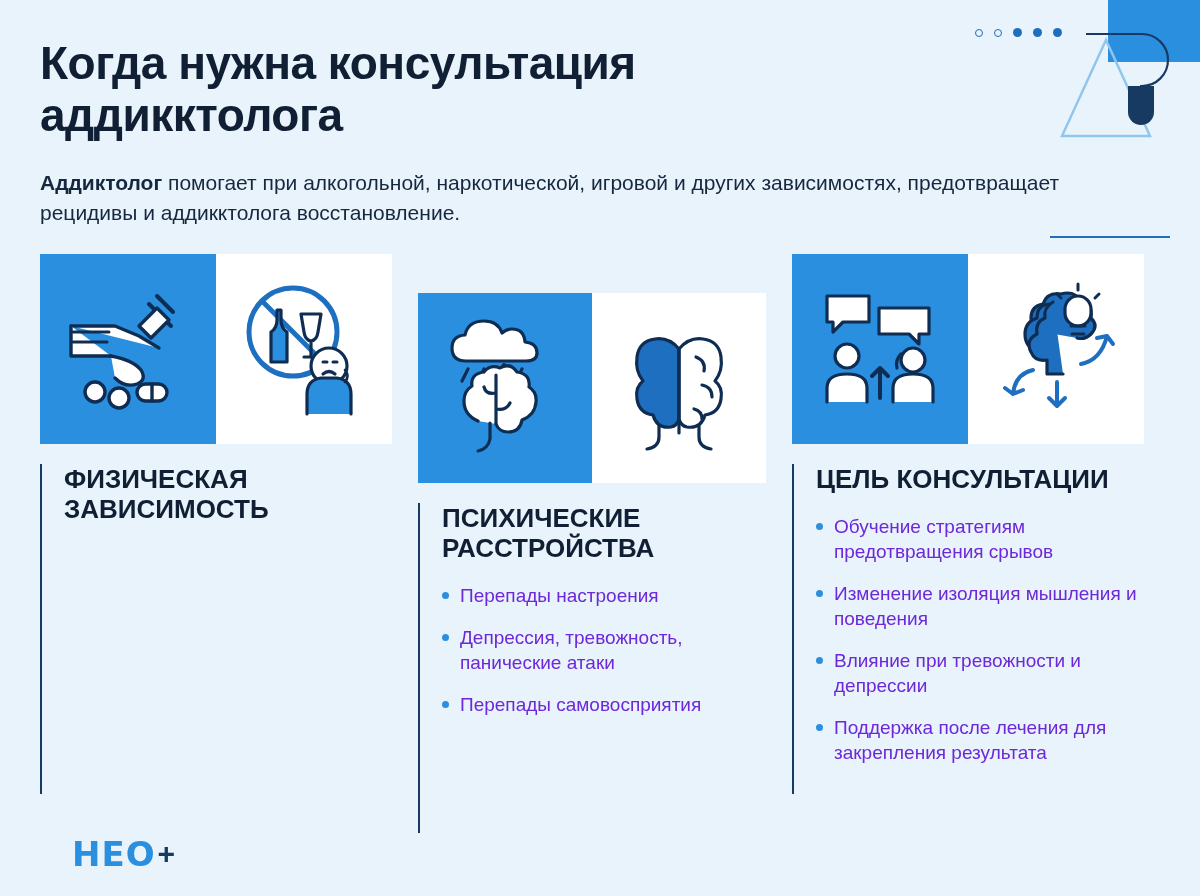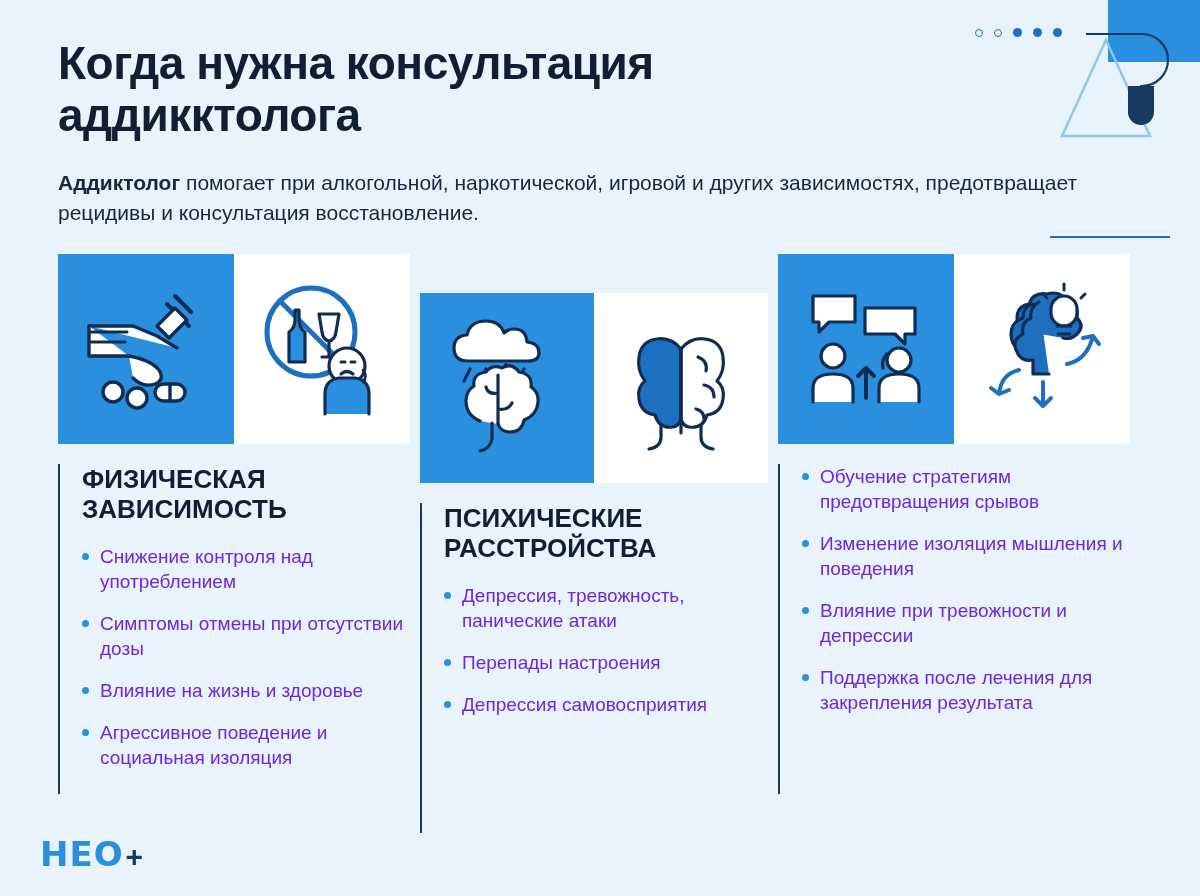--- a/index.html
+++ b/index.html
@@ -64,21 +64,21 @@
     top: 236px;
     right: 30px;
     width: 120px;
     height: 0;
     border-top: 2px solid #1e6fc0;
   }
 
   
   .page {
     position: relative;
-    padding: 38px 56px 0 58px;
+    padding: 38px 56px 0 40px;
     box-sizing: border-box;
     height: 896px;
   }
   h1.title {
     font-size: 46px;
     line-height: 1.13;
     font-weight: bold;
     margin: 0 0 26px 0;
     letter-spacing: -0.5px;
     max-width: 860px;
@@ -91,21 +91,21 @@
     margin: 0 0 26px 0;
     color: #16283f;
   }
   .subtitle b {
     font-weight: bold;
   }
 
   
   .columns {
     display: flex;
-    gap: 10px;
+    gap: 26px;
     align-items: flex-start;
   }
   .col {
     width: 352px;
   }
   .col-2 { width: 348px; margin-top: 39px; }
   .col-3 { width: 352px; }
 
   .imgs {
     display: flex;
@@ -155,24 +155,24 @@
     top: 9px;
     width: 7px;
     height: 7px;
     border-radius: 50%;
     background: #2b8fe0;
   }
 
   
   .logo {
     position: absolute;
-    left: 40px;
+    left: 72px;
     bottom: 22px;
     display: flex;
-    align-items: flex-end;
+    align-items: center;
   }
   .logo-text {
     font-size: 34px;
     font-weight: bold;
     color: #2b8fe0;
     letter-spacing: 1px;
     font-family: "DejaVu Sans", sans-serif;
   }
   .logo-plus {
     font-size: 30px;
@@ -201,21 +201,21 @@
     <path d="M44 56 h26 v26 a13 13 0 0 1 -26 0 z" fill="#173a63"></path>
   </svg>
 </div>
 <div class="deco-underline"></div>
 
 <div class="page">
 
   <h1 class="title">Когда нужна консультация аддикктолога</h1>
 
   <p class="subtitle">
-    <b>Аддиктолог</b><span> помогает при алкогольной, наркотической, игровой и других зависимостях, предотвращает рецидивы и консультация восстановление.</span>
+    <b>Аддиктолог</b><span> помогает при алкогольной, наркотической, игровой и других зависимостях, предотвращает рецидивы и аддикктолога восстановление.</span>
   </p>
 
   <div class="columns">
 
     <div class="col col-1">
       <div class="imgs">
         <div class="img-cell img-blue">
           <svg width="150" height="150" viewBox="0 0 150 150">
             <g fill="none" stroke="#0f2d52" stroke-width="3.4" stroke-linecap="round" stroke-linejoin="round">
               <path d="M18 52 h44 l24 10 20 12" fill="#ffffff"></path>
@@ -245,26 +245,20 @@
               <path d="M94 88 h4 M104 88 h4" stroke-width="3"></path>
               <path d="M94 100 q6 -5 12 0"></path>
               <path d="M78 140 v-20 q0 -14 14 -16 h16 q14 2 14 16 v20" fill="#2b8fe0" stroke="#0f2d52"></path>
               <path d="M116 96 q5 6 0 12" stroke-width="2.6"></path>
             </g>
           </svg>
         </div>
       </div>
       <div class="col-body">
         <h2 class="col-head">ФИЗИЧЕСКАЯ ЗАВИСИМОСТЬ</h2>
-        <ul class="points">
-          <li>Снижение контроля над употреблением</li>
-          <li>Симптомы отмены при отсутствии дозы</li>
-          <li>Влияние на жизнь и здоровье</li>
-          <li>Агрессивное поведение и социальная изоляция</li>
-        </ul>
       </div>
     </div>
 
     <div class="col col-2">
       <div class="imgs">
         <div class="img-cell img-blue">
           <svg width="150" height="150" viewBox="0 0 150 150">
             <g fill="none" stroke="#0f2d52" stroke-width="3.2" stroke-linecap="round" stroke-linejoin="round">
               <path d="M36 48 q-14 0 -14 -13 q0 -12 13 -13 q3 -14 19 -14 q14 0 18 12 q4 -4 10 -4 q12 0 13 13 q12 1 12 11 q0 8 -11 8 z" fill="#ffffff"></path>
               <path d="M38 56 l-6 12 M54 56 l-6 12 M92 56 l-6 12"></path>
@@ -284,23 +278,23 @@
               <path d="M75 36 v84" fill="none"></path>
               <path d="M55 112 v12 q0 10 -12 12" fill="none"></path>
               <path d="M95 112 v12 q0 10 12 12" fill="none"></path>
             </g>
           </svg>
         </div>
       </div>
       <div class="col-body">
         <h2 class="col-head">ПСИХИЧЕСКИЕ РАССТРОЙСТВА</h2>
         <ul class="points">
+          <li>Перепады настроения</li>
           <li>Депрессия, тревожность, панические атаки</li>
-          <li>Перепады настроения</li>
-          <li>Депрессия самовосприятия</li>
+          <li>Перепады самовосприятия</li>
         </ul>
       </div>
     </div>
 
     <div class="col col-3">
       <div class="imgs">
         <div class="img-cell img-blue">
           <svg width="150" height="150" viewBox="0 0 150 150">
             <g fill="none" stroke="#0f2d52" stroke-width="3.2" stroke-linecap="round" stroke-linejoin="round">
               <path d="M22 22 h42 v26 h-26 l-10 10 v-10 h-6 z" fill="#ffffff"></path>
@@ -324,20 +318,21 @@
               <path d="M90 52 h14 M91 60 h12" stroke-width="3"></path>
               <path d="M97 10 v6 M76 20 l4 4 M118 20 l-4 4" stroke-width="3"></path>
               <path d="M52 96 q-18 4 -20 24 l-8 -6 m8 6 l10 -4" stroke="#1e6fc0" stroke-width="4"></path>
               <path d="M100 90 q20 -4 26 -28 l6 8 m-6 -8 l-10 2" stroke="#1e6fc0" stroke-width="4"></path>
               <path d="M76 108 v24 l-8 -8 m8 8 l8 -8" stroke="#1e6fc0" stroke-width="4"></path>
             </g>
           </svg>
         </div>
       </div>
       <div class="col-body">
+        <h2 class="col-head">ЦЕЛЬ КОНСУЛЬТАЦИИ</h2>
         <ul class="points">
           <li>Обучение стратегиям предотвращения срывов</li>
           <li>Изменение изоляция мышления и поведения</li>
           <li>Влияние при тревожности и депрессии</li>
           <li>Поддержка после лечения для закрепления результата</li>
         </ul>
       </div>
     </div>
 
   </div>

